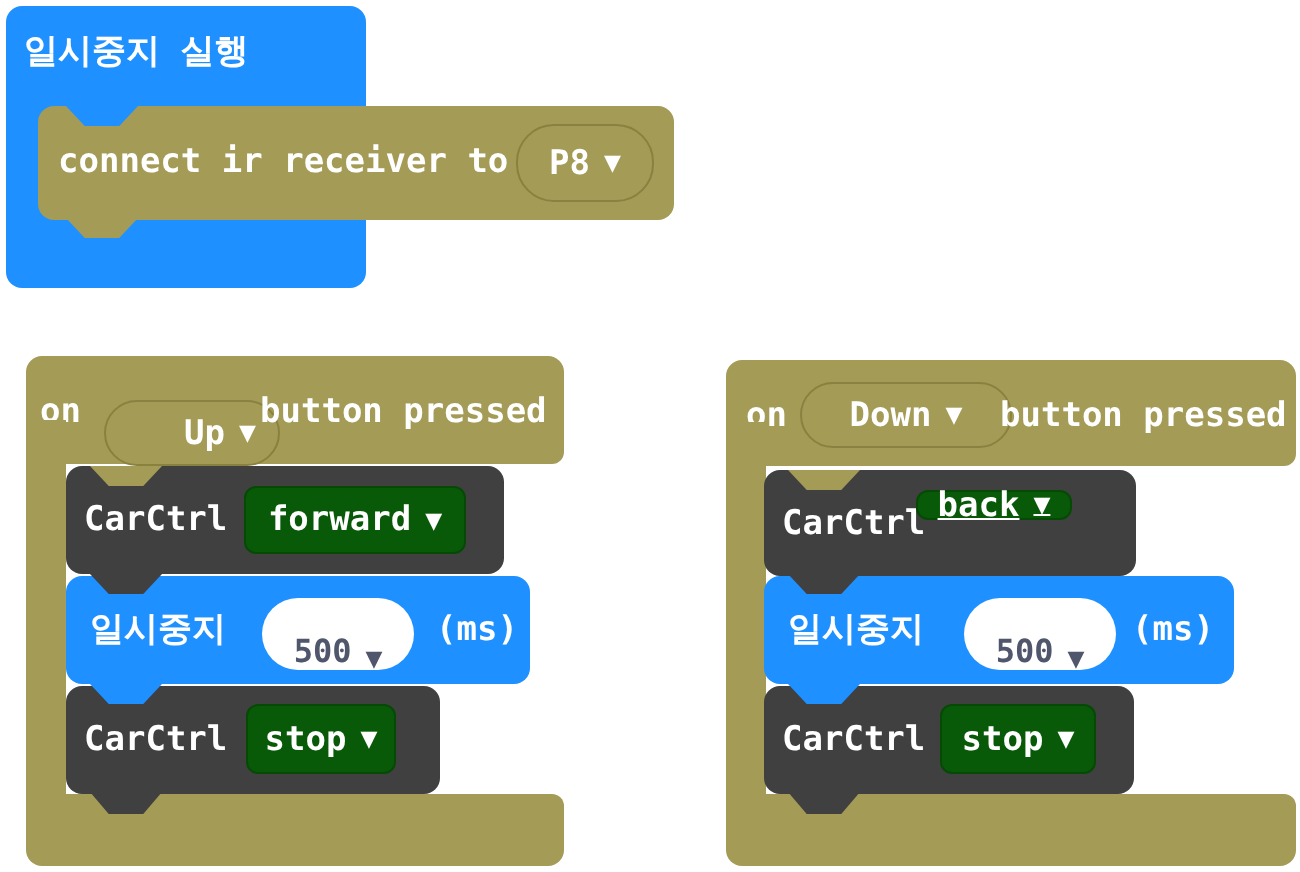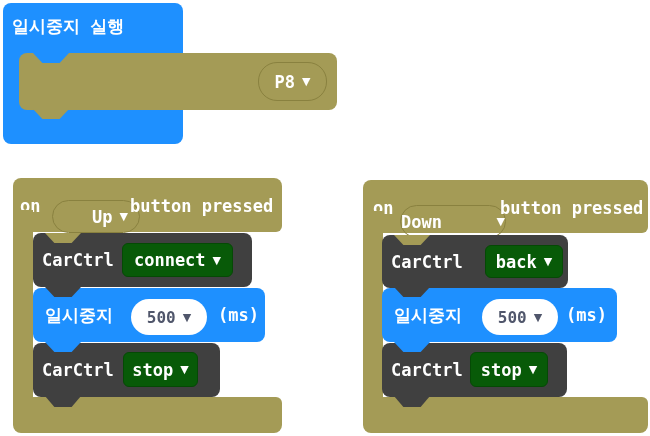--- a/index.html
+++ b/index.html
@@ -16,36 +16,37 @@
   .ftr{border-radius:0 6px 8px 8px;}
   .tab{position:absolute;height:10px;clip-path:polygon(0 0,100% 0,74% 100%,26% 100%);}
   .t{position:absolute;color:#ffffff;font-size:17px;line-height:17px;white-space:nowrap;}
   .dd{
     position:absolute;display:flex;align-items:center;justify-content:center;gap:7px;
     box-sizing:border-box;color:#ffffff;font-size:17px;cursor:pointer;
   }
   .dd-khaki{background:transparent;border:1px solid #89813F;border-radius:19px;}
   .dd-green{background:#085A08;border:1px solid #054905;border-radius:6px;}
   .pill{
-    position:absolute;display:flex;align-items:center;justify-content:center;gap:7px;
+    position:absolute;display:flex;align-items:flex-end;justify-content:center;gap:7px;
     background:#ffffff;border-radius:18px;color:#50566B;font-size:16px;cursor:pointer;
   }
   .arr{font-family:"DejaVu Sans","Liberation Sans",sans-serif;font-size:11px;line-height:11px;}
   .pill .arr{color:#50566B;}
 </style>
 </head>
 <body>
 
 <div class="canvas">
 
   <div class="blk blue r8" style="left:3px;top:3px;width:180px;height:141px;">
     <span class="t" style="left:9px;top:15px;">일시중지 실행</span>
   </div>
 
   <div class="blk khaki r8" style="left:19px;top:53px;width:318px;height:57px;">
+    <span class="t" style="left:10px;top:20px;">connect ir receiver to</span>
     <span class="dd dd-khaki" style="left:239px;top:9px;width:69px;height:39px;">
       <span>P8</span>
       <span class="arr">▼</span>
     </span>
   </div>
 
   <div class="tab blue" style="left:33px;top:53px;width:36px;"></div>
   <div class="tab khaki" style="left:33px;top:109px;width:36px;"></div>
 
   <div class="blk khaki hdr" style="left:13px;top:178px;width:269px;height:54px;">
@@ -55,21 +56,21 @@
       <span class="arr">▼</span>
     </span>
     <span class="t" style="left:117px;top:20px;">button pressed</span>
   </div>
   <div class="blk khaki" style="left:13px;top:210px;width:20px;height:200px;"></div>
   <div class="blk khaki ftr" style="left:13px;top:397px;width:269px;height:36px;"></div>
 
   <div class="blk green r8" style="left:33px;top:233px;width:219px;height:54px;">
     <span class="t" style="left:9px;top:19px;">CarCtrl</span>
     <span class="dd dd-green" style="left:89px;top:10px;width:111px;height:34px;">
-      <span>connect</span>
+      <span>forward</span>
       <span class="arr">▼</span>
     </span>
   </div>
 
   <div class="blk blue r8" style="left:33px;top:288px;width:232px;height:54px;">
     <span class="t" style="left:12px;top:19px;">일시중지</span>
     <span class="pill" style="left:98px;top:11px;width:76px;height:36px;">
       <span>500</span>
       <span class="arr">▼</span>
     </span>
@@ -84,32 +85,32 @@
     </span>
   </div>
 
   <div class="tab khaki" style="left:45px;top:233px;width:36px;"></div>
   <div class="tab green" style="left:45px;top:287px;width:36px;"></div>
   <div class="tab blue" style="left:45px;top:342px;width:36px;"></div>
   <div class="tab green" style="left:45px;top:396px;width:36px;height:11px;"></div>
 
   <div class="blk khaki hdr" style="left:363px;top:180px;width:285px;height:53px;">
     <span class="t" style="left:10px;top:20px;">on</span>
-    <span class="dd dd-khaki" style="left:37px;top:25px;width:106px;height:33px;justify-content:space-between;">
+    <span class="dd dd-khaki" style="left:37px;top:11px;width:106px;height:33px;">
       <span>Down</span>
       <span class="arr">▼</span>
     </span>
     <span class="t" style="left:137px;top:20px;">button pressed</span>
   </div>
   <div class="blk khaki" style="left:363px;top:211px;width:20px;height:199px;"></div>
   <div class="blk khaki ftr" style="left:363px;top:397px;width:285px;height:36px;"></div>
 
   <div class="blk green r8" style="left:382px;top:235px;width:186px;height:53px;">
     <span class="t" style="left:9px;top:19px;">CarCtrl</span>
-    <span class="dd dd-green" style="left:103px;top:10px;width:78px;height:33px;">
+    <span class="dd dd-green" style="left:76px;top:10px;width:78px;height:15px;text-decoration:underline;">
       <span>back</span>
       <span class="arr">▼</span>
     </span>
   </div>
 
   <div class="blk blue r8" style="left:382px;top:288px;width:235px;height:54px;">
     <span class="t" style="left:12px;top:19px;">일시중지</span>
     <span class="pill" style="left:100px;top:11px;width:76px;height:36px;">
       <span>500</span>
       <span class="arr">▼</span>

